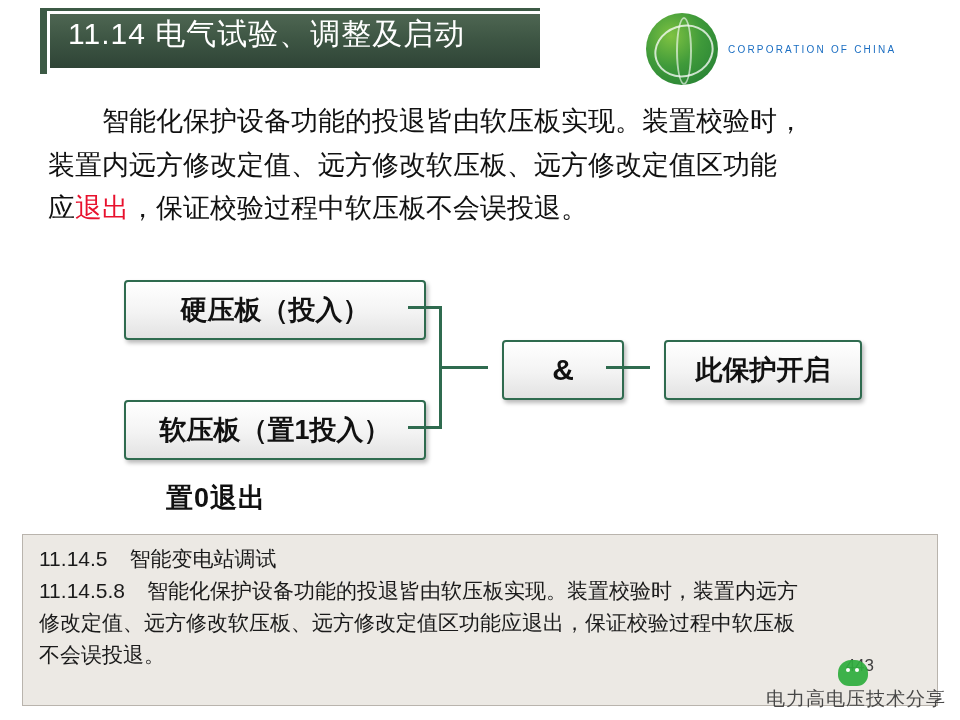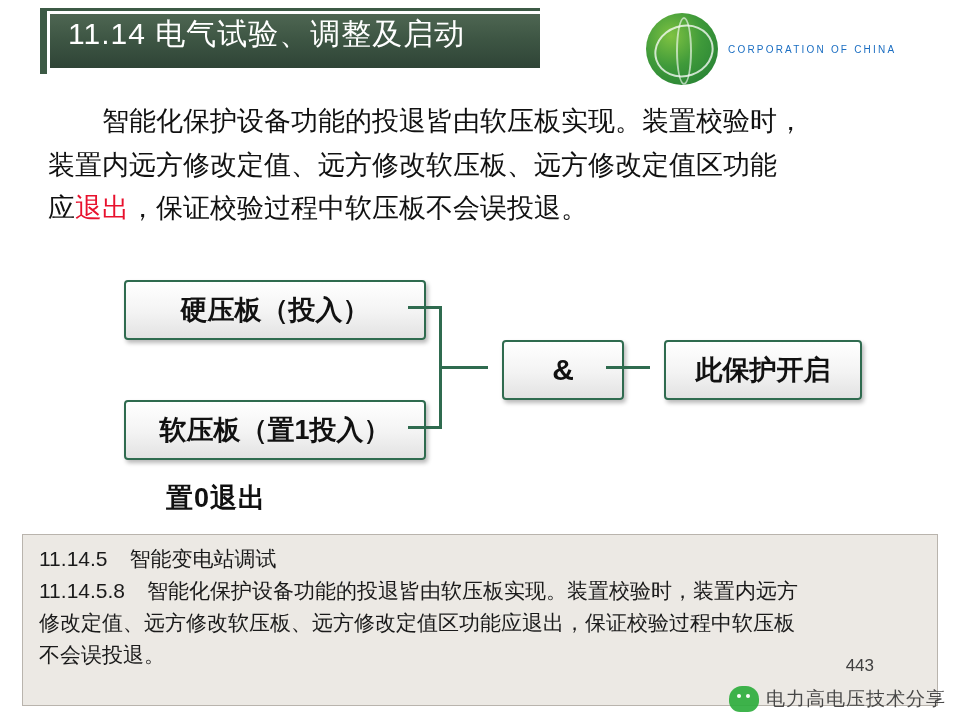--- a/index.html
+++ b/index.html
@@ -232,20 +232,21 @@
   }
 
   
   .wechat {
     position: absolute;
     right: 14px;
     bottom: 8px;
     display: flex;
     align-items: center;
     opacity: .92;
+    flex-direction: column;
   }
   .wechat-icon {
     width: 30px;
     height: 26px;
     border-radius: 13px 13px 11px 11px;
     background: #2fae3e;
     position: relative;
     flex: none;
     margin-right: 7px;
   }

